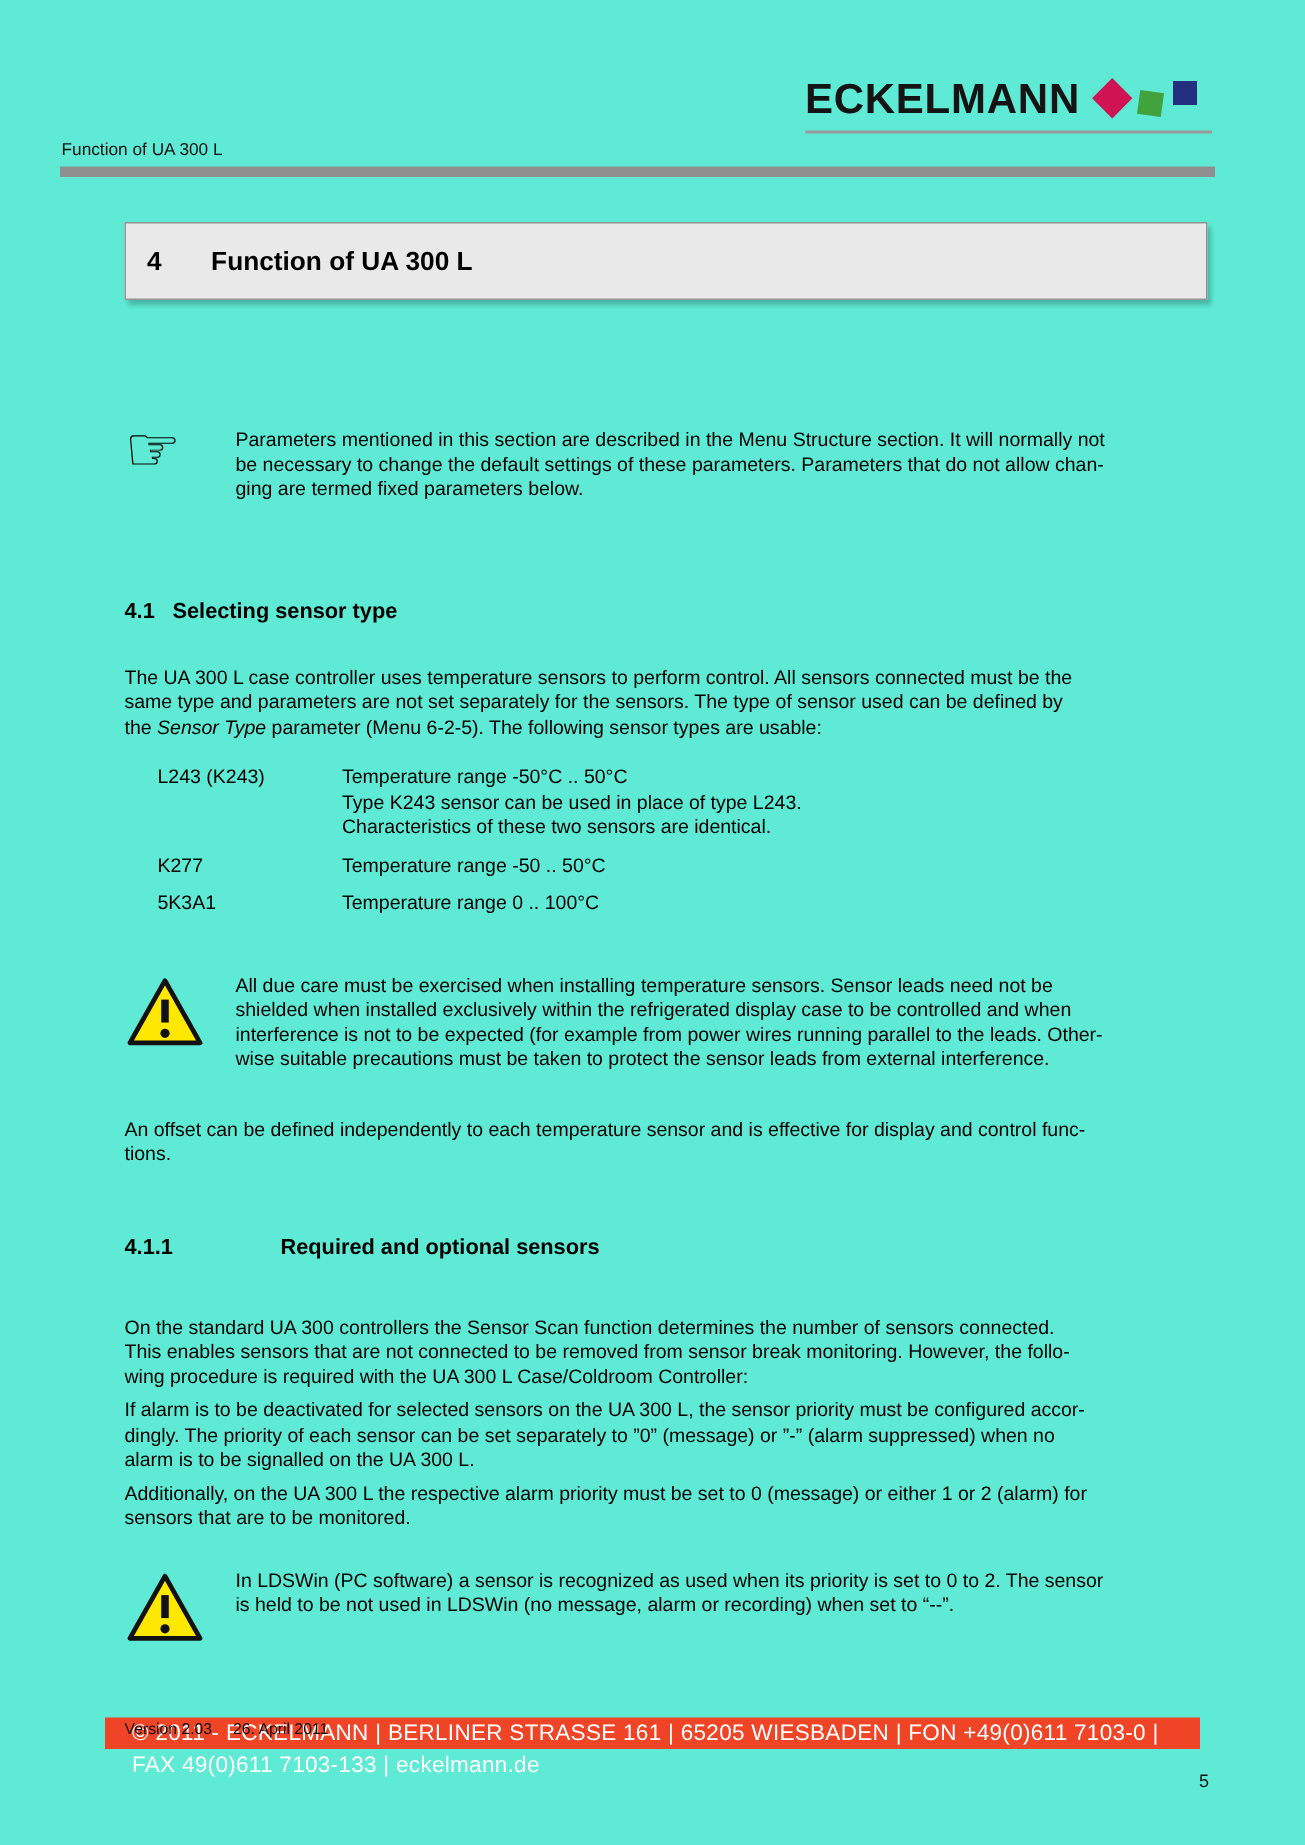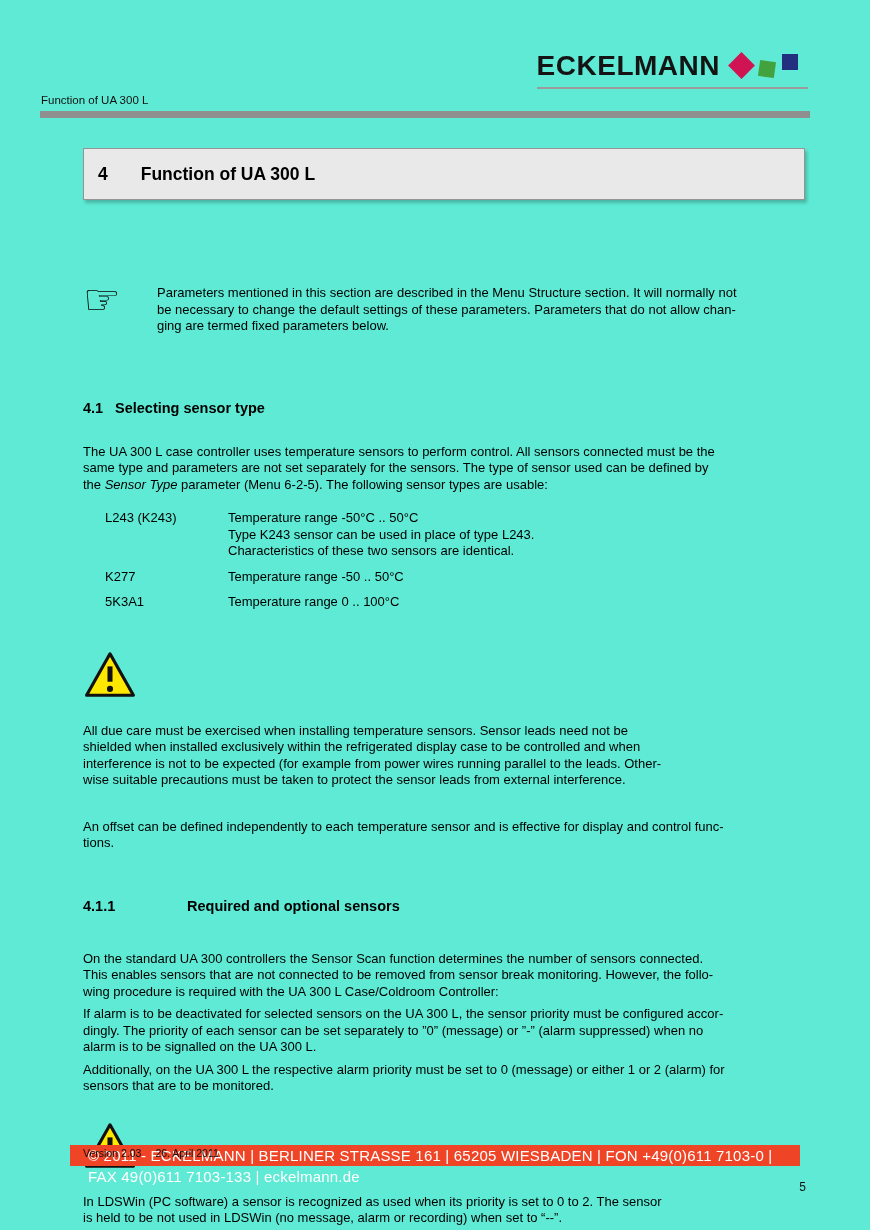--- a/index.html
+++ b/index.html
@@ -46,21 +46,21 @@
   .sec-num-411 { flex:0 0 60px; }
 
   .intro { margin-top:28px; }
   .italic { font-style:italic; }
 
   .sensor-table { margin-top:17px; padding-left:22px; }
   .sensor-row { display:flex; margin-bottom:9px; }
   .sensor-name { flex:0 0 123px; font-size:13px; line-height:16.5px; }
   .sensor-desc { font-size:13px; line-height:16.5px; white-space:pre-line; }
 
-  .warning-row { display:flex; align-items:flex-start;flex-direction:column; }
+  .warning-row { display:flex; align-items:flex-start; }
   .warning-1 { margin-top:38px; }
   .warning-2 { margin-top:25px; }
   .warn-svg { display:block; margin-top:1px; }
 
   .offset-para { margin-top:30px; }
   .p1 { margin-top:37px; }
   .p-follow { margin-top:6px; }
 
   
   .footer-bar { position:absolute; top:1145px; left:70px; width:730px; height:21px;

